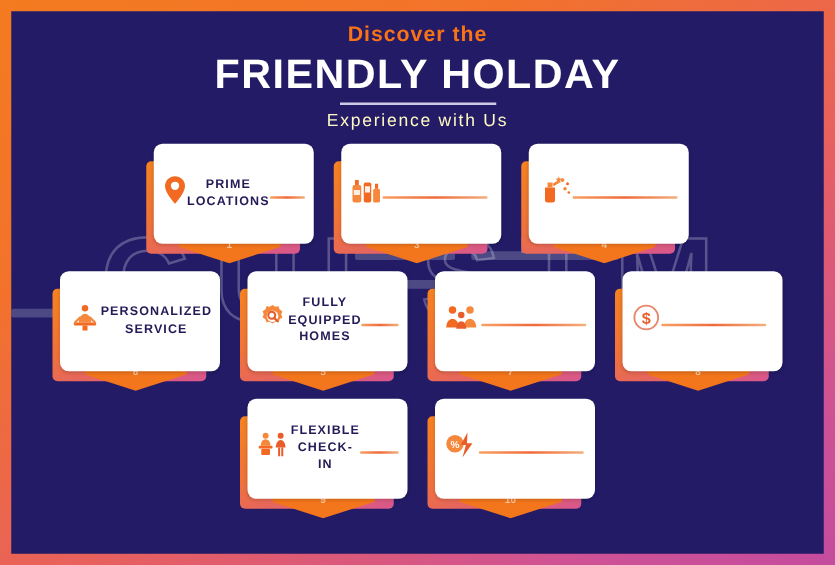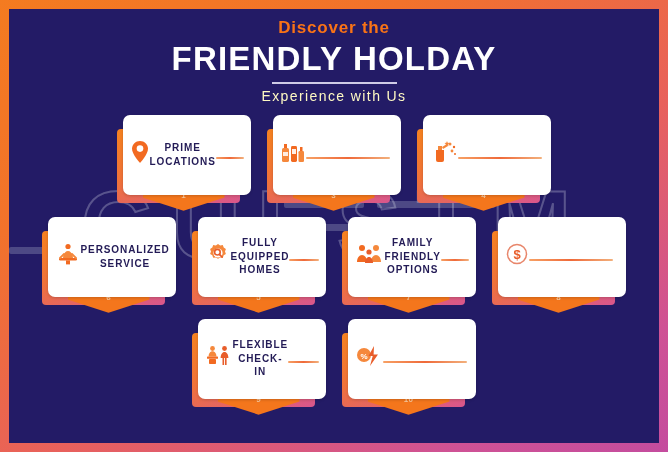--- a/index.html
+++ b/index.html
@@ -343,24 +343,20 @@
           <div class="card-icon">
             <svg width="30" height="24" viewBox="0 0 30 24">
               <circle cx="7" cy="6" r="3" fill="#f26a21"></circle>
               <path d="M2 20 c0 -4 2.2 -7 5 -7 s5 3 5 7 z" fill="#f26a21"></path>
               <circle cx="21" cy="6" r="3" fill="#f5883c"></circle>
               <path d="M16 20 c0 -4 2.2 -7 5 -7 s5 3 5 7 z" fill="#f5883c"></path>
               <circle cx="14" cy="10" r="2.6" fill="#e85d2a"></circle>
               <path d="M10 21 c0 -3.4 1.8 -6 4 -6 s4 2.6 4 6 z" fill="#e85d2a"></path>
             </svg>
           </div>
-          <div class="card-title">
-            <span>FAMILY FRIENDLY</span><br>
-            <span>OPTIONS</span>
-          </div>
           <div class="card-underline"></div>
         </div>
       </div>
 
       <div class="card-slot">
         <div class="card-plate"></div>
         <div class="card-tab">
           <span class="tab-num">8</span>
         </div>
         <div class="card">

